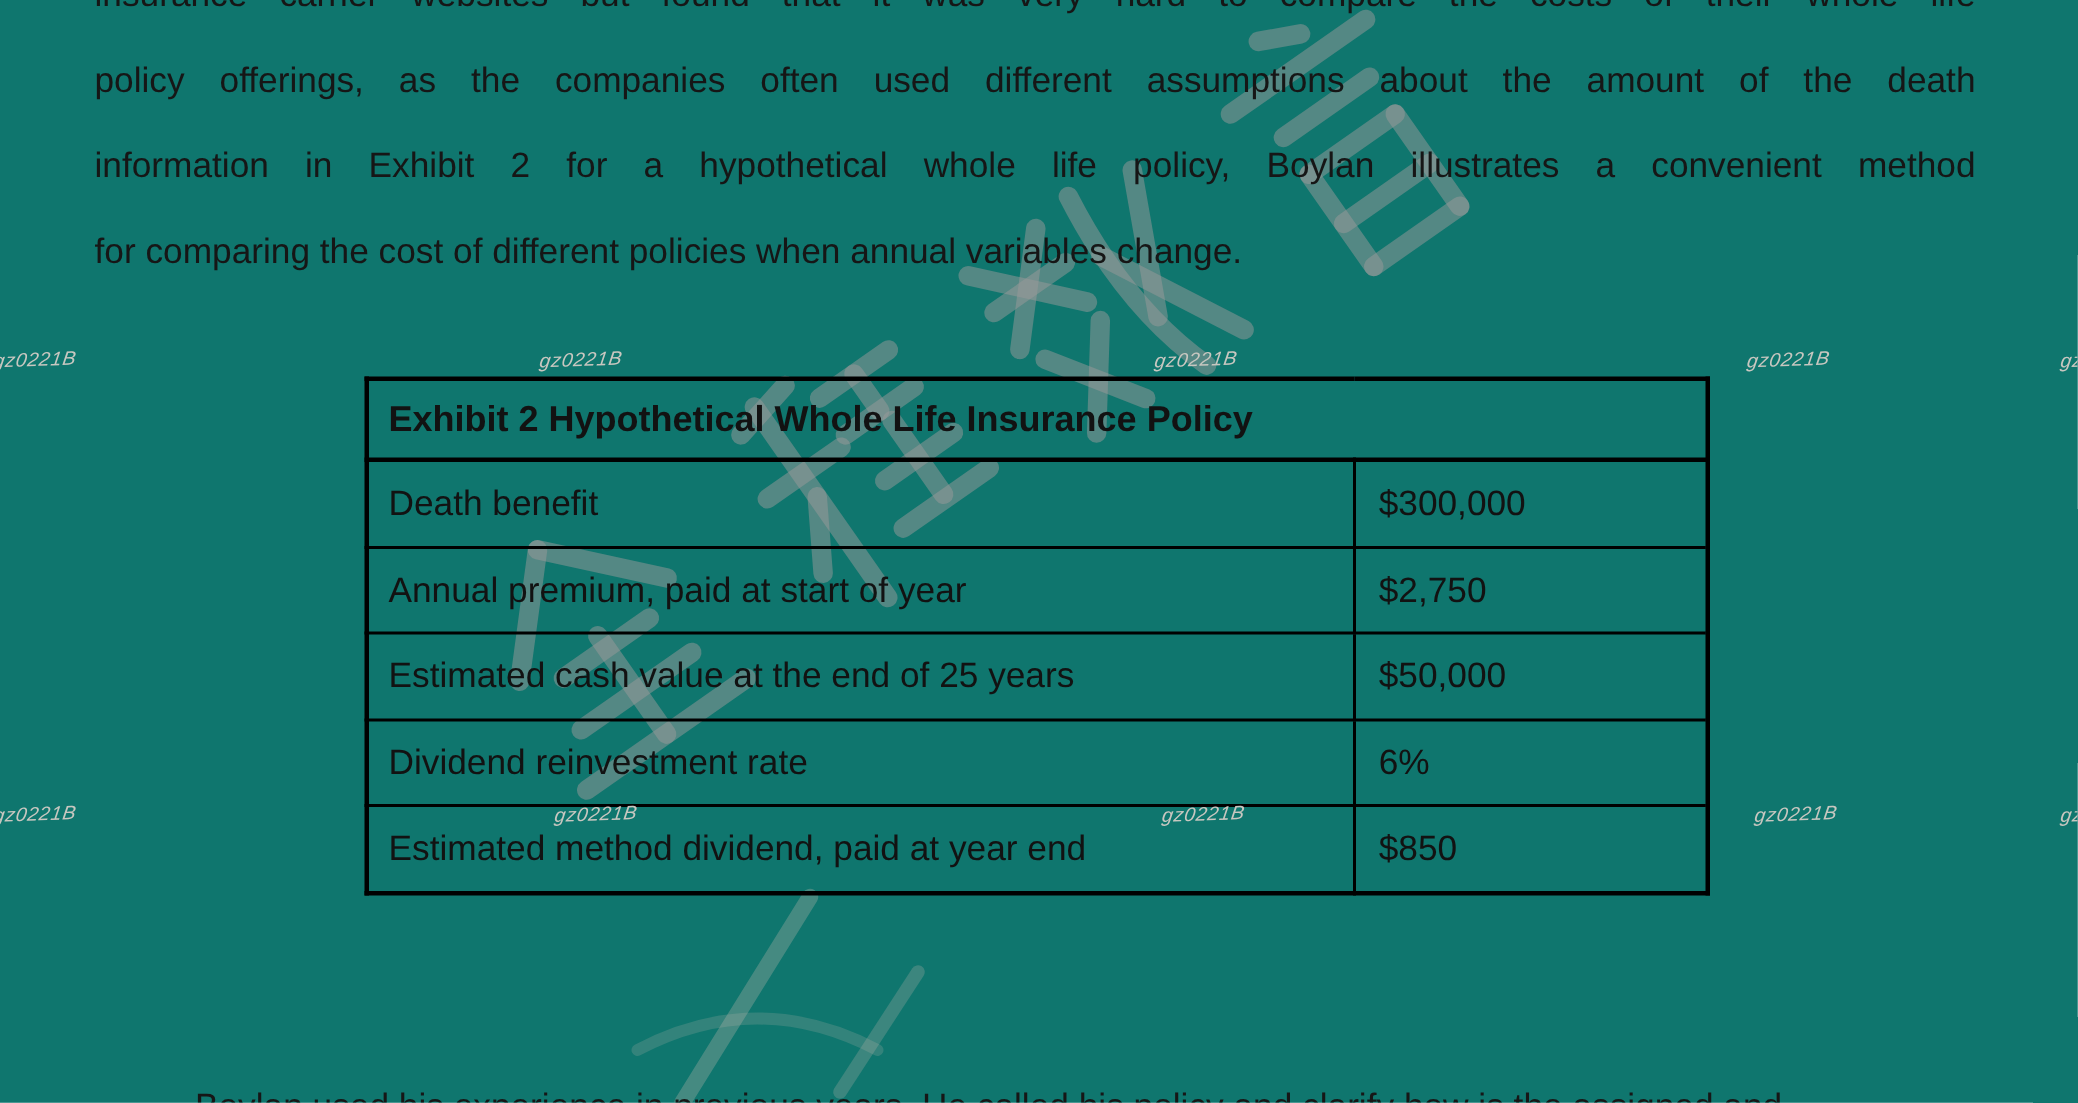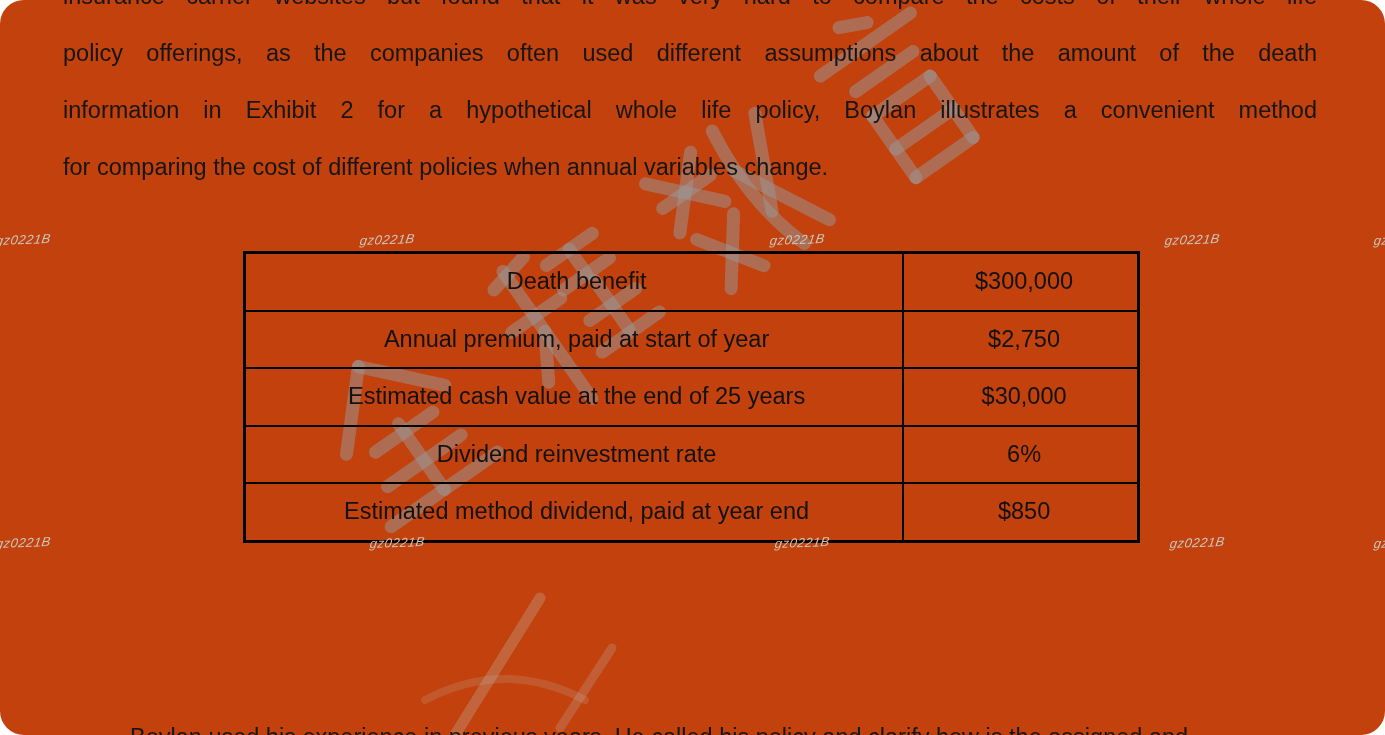--- a/index.html
+++ b/index.html
@@ -1,20 +1,19 @@
 <!DOCTYPE html>
 <html><head>
 <meta charset="utf-8">
 <style>
   html,body { margin:0; padding:0; }
   .page {
     position:relative; width:1385px; height:735px; overflow:hidden;
-    background:#c2410c; color:#161616;
+    background:#0f766e; color:#161616;
     font-family:"Liberation Sans", sans-serif;
-    border-radius:24px;
   }
   
   .wm-svg { position:absolute; left:0; top:0; z-index:0; }
 
   
   .paragraph { position:absolute; left:63px; right:68px; top:-32px; z-index:1; }
   .para-line {
     height:57px; line-height:57px; font-size:23.5px;
     text-align:justify; text-align-last:justify; white-space:normal;
   }
@@ -26,21 +25,21 @@
     border-collapse:collapse; background:transparent;
     font-size:23.5px; color:#121212;
   }
   .exhibit-table th, .exhibit-table td {
     border:2px solid #000; text-align:left; vertical-align:middle;
     padding:0 8px 0 13px; background:transparent;
   }
   .exhibit-table th {
     border:3px solid #000; font-weight:bold; height:51px; font-size:24px;
   }
-  .exhibit-table td { height:55.5px; font-weight:normal;text-align:center; }
+  .exhibit-table td { height:55.5px; font-weight:normal; }
   .exhibit-table { border:3px solid #000; }
   .col-label { width:676px; }
   .col-value { width:219px; padding-left:15px !important; }
 
   
   .clipped-line {
     position:absolute; left:130px; top:723px; z-index:1;
     font-size:23.5px; line-height:28px; white-space:nowrap; color:#161616;
   }
 
@@ -106,30 +105,33 @@
   <div class="paragraph">
     <div class="para-line">insurance carrier websites but found that it was very hard to compare the costs of their whole life</div>
     <div class="para-line">policy offerings, as the companies often used different assumptions about the amount of the death</div>
     <div class="para-line">information in Exhibit 2 for a hypothetical whole life policy, Boylan illustrates a convenient method</div>
     <div class="para-line last">for comparing the cost of different policies when annual variables change.</div>
   </div>
 
   <table class="exhibit-table">
     <tbody>
       <tr>
+        <th colspan="2">Exhibit 2 Hypothetical Whole Life Insurance Policy</th>
+      </tr>
+      <tr>
         <td class="col-label">Death benefit</td>
         <td class="col-value">$300,000</td>
       </tr>
       <tr>
         <td class="col-label">Annual premium, paid at start of year</td>
         <td class="col-value">$2,750</td>
       </tr>
       <tr>
         <td class="col-label">Estimated cash value at the end of 25 years</td>
-        <td class="col-value">$30,000</td>
+        <td class="col-value">$50,000</td>
       </tr>
       <tr>
         <td class="col-label">Dividend reinvestment rate</td>
         <td class="col-value">6%</td>
       </tr>
       <tr>
         <td class="col-label">Estimated method dividend, paid at year end</td>
         <td class="col-value">$850</td>
       </tr>
     </tbody>

